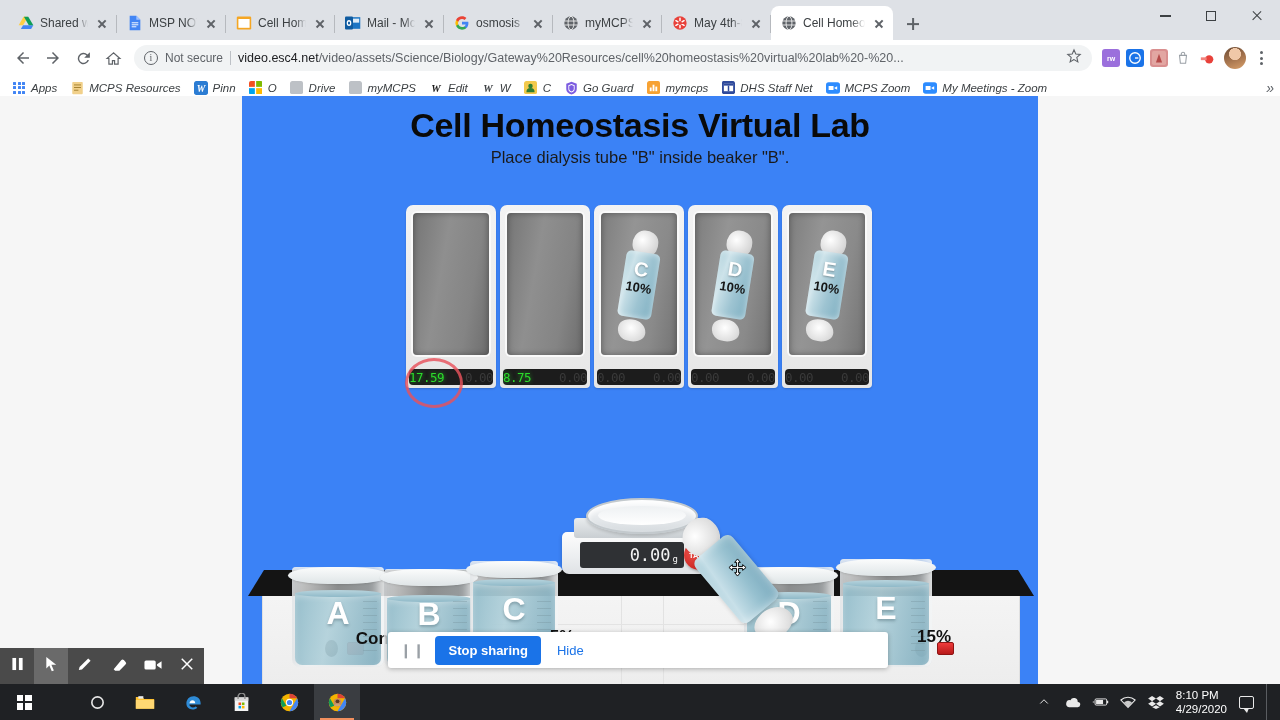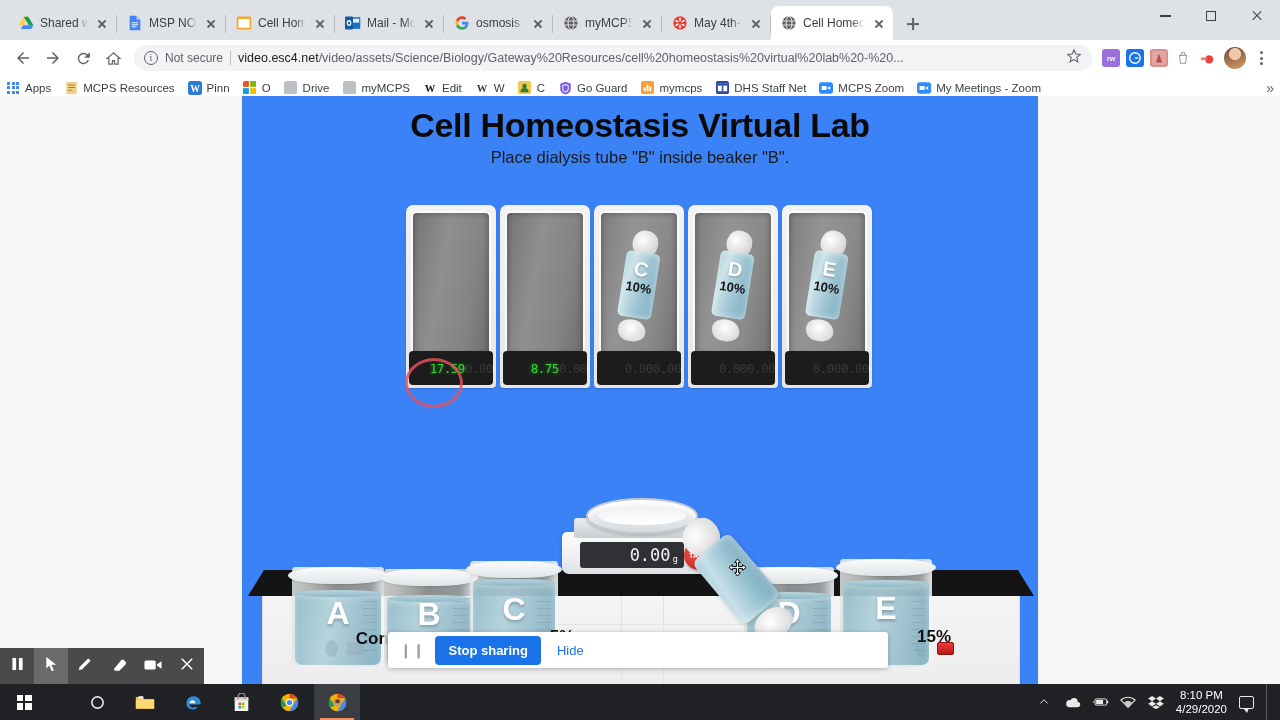--- a/index.html
+++ b/index.html
@@ -77,21 +77,21 @@
              font-size:8px; color:#fff; font-weight:bold; }
   .avatar { width:22px; height:22px; border-radius:50%; margin-left:8px;
             background:radial-gradient(circle at 50% 32%, #f0c8a8 0 32%, transparent 33%),
                        linear-gradient(160deg,#6b4a33,#a8764f 55%,#d9a06a); overflow:hidden; }
   .kebab { width:22px; height:22px; margin-left:4px; display:flex; flex-direction:column;
            align-items:center; justify-content:center; gap:2.5px; }
   .kebab i { width:3px; height:3px; border-radius:50%; background:#5f6368; display:block; }
 
   
   .bookmarks { position:relative; height:24px; background:#ffffff; display:flex; align-items:center;
-               padding:0 0; gap:2px; border-bottom:1px solid #dadce0; }
+               padding:0 6px; gap:2px; border-bottom:1px solid #dadce0;font-style:italic; }
   .bm { display:flex; align-items:center; gap:5px; padding:2px 6px; border-radius:4px;
         font-size:11.5px; color:#3c4043; white-space:nowrap; }
   .bmico { width:14px; height:14px; flex:0 0 14px; border-radius:2px; display:flex;
            align-items:center; justify-content:center; font-size:8px; color:#fff; font-weight:bold; overflow:hidden;}
   .bmchev { position:absolute; right:6px; font-size:14px; color:#5f6368; }
   .appsgrid { display:grid; grid-template-columns:repeat(3,3px); grid-template-rows:repeat(3,3px);
               gap:1.5px; }
   .appsgrid i { width:3px; height:3px; background:#4285f4; border-radius:.5px; display:block; }
 
   
@@ -105,22 +105,22 @@
   
   .rack { position:absolute; left:164px; top:109px; width:468px; height:183px; display:flex; gap:4px; }
   .slot { position:relative; width:90px; height:183px;
           background:linear-gradient(180deg,#f3f3f3,#e6e6e6);
           border-radius:7px 7px 4px 4px; box-shadow:0 1px 2px rgba(0,0,0,.18);
           padding:8px 7px 0 7px; }
   .slotwell { position:relative; width:76px; height:142px; border-radius:4px;
               background:linear-gradient(100deg,#7d7d7d 0%,#949494 35%,#8a8a8a 70%,#737373 100%);
               box-shadow:inset 0 0 6px rgba(0,0,0,.35), 0 0 0 2px #fafafa; overflow:hidden; }
   .slot.empty .slotwell { background:linear-gradient(100deg,#757575 0%,#8f8f8f 38%,#848484 72%,#6d6d6d 100%); }
-  .lcd { position:absolute; left:3px; right:3px; bottom:3px; height:34px; border-radius:4px;
-         background:#1c1c1c; display:flex; align-items:center; justify-content:flex-end;
+  .lcd { position:absolute; left:3px; right:3px; bottom:3px; height:16px; border-radius:4px;
+         background:#1c1c1c; display:flex; align-items:center; justify-content:space-between;
          font-family:"DejaVu Sans Mono", monospace; font-size:12.5px; letter-spacing:-0.5px; }
   .lcd .v { color:#3a3a3a; }
   .lcd .v.on { color:#2bdc2b; text-shadow:0 0 4px rgba(43,220,43,.7); }
 
   
   .minitube { position:absolute; left:50%; top:50%; width:34px; height:92px;
               transform:translate(-50%,-50%) rotate(9deg); }
   .minitube .body { position:absolute; left:0; top:14px; width:34px; height:66px; border-radius:5px;
           background:linear-gradient(100deg,#a8cdd8 0%,#cde3ea 22%,#9ec4d2 60%,#7fb0c2 100%);
           box-shadow:inset 0 0 6px rgba(255,255,255,.6); }
@@ -237,21 +237,21 @@
              gap:1.6px; }
   .winlogo i { background:#fff; display:block; }
   .searchbox { width:272px; height:28px; background:#fff; display:flex; align-items:center; gap:8px;
                padding:0 10px; }
   .searchbox .ph { font-size:12.5px; color:#3c3c3c; }
   .tasks { display:flex; align-items:center; margin-left:26px; gap:2px; }
   .taskitem { width:46px; height:36px; display:flex; align-items:center; justify-content:center; position:relative; }
   .taskitem.active { background:#3a3d41; }
   .taskitem.active::after { content:""; position:absolute; left:6px; right:6px; bottom:0; height:2.5px; background:#f18f5e;}
   .tray { margin-left:auto; display:flex; align-items:center; gap:11px; padding-right:8px; color:#e9e9e9; }
-  .clock { text-align:center; font-size:11.5px; line-height:14px; color:#fff; }
+  .clock { font-size:11.5px; line-height:14px; color:#fff; }
   .trayicon { width:17px; height:17px; display:flex; align-items:center; justify-content:center; }
   .notifbox { width:15px; height:13px; border:1.4px solid #e9e9e9; border-radius:2px; position:relative; }
   .notifbox::after { content:""; position:absolute; left:3px; bottom:-5px; width:0; height:0;
       border-left:4px solid transparent; border-right:2px solid transparent; border-top:5px solid #e9e9e9; }
   .showdesk { width:6px; height:36px; border-left:1px solid #5a5d61; }
 </style>
 </head>
 <body>
 
 <div class="screen">

